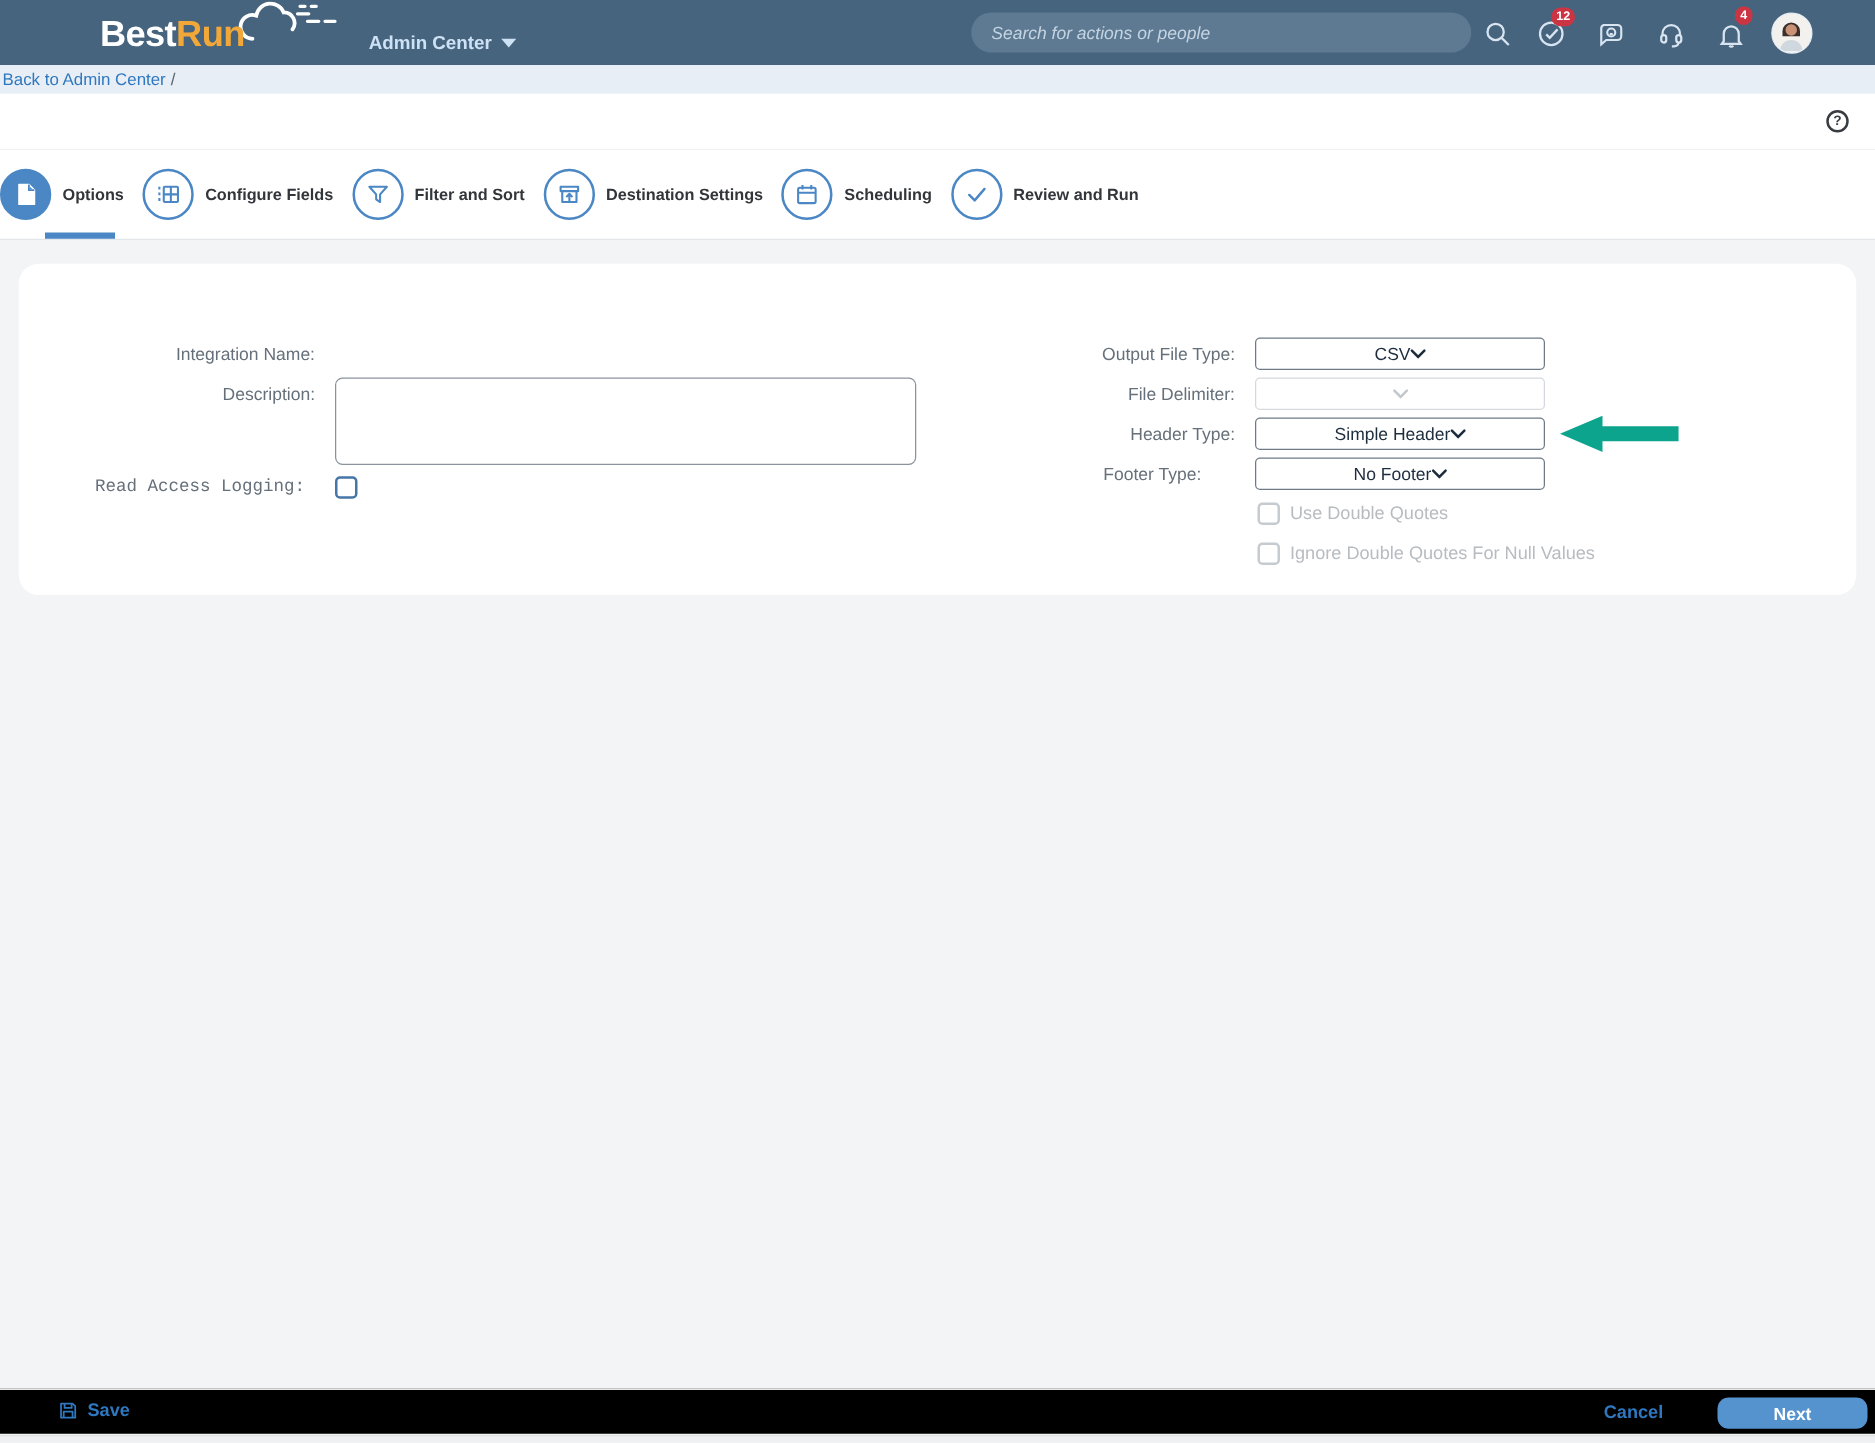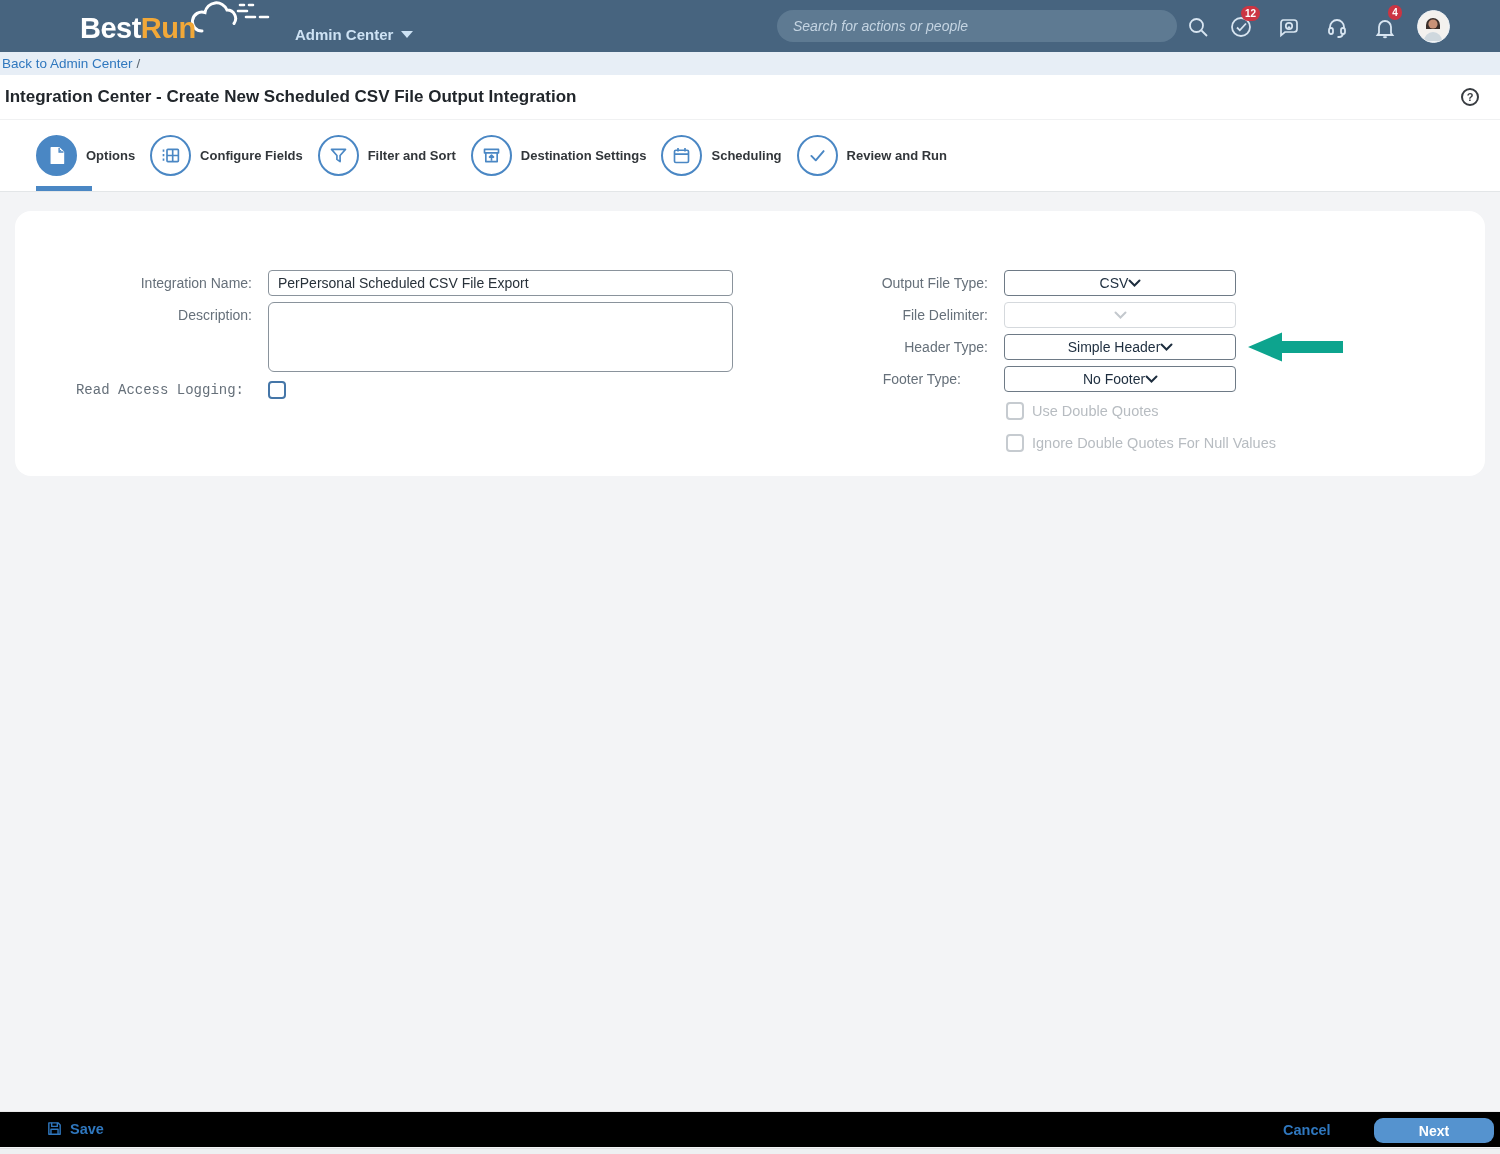--- a/index.html
+++ b/index.html
@@ -25,21 +25,21 @@
   .breadcrumb-bar { position:absolute; top:52px; left:0; width:1500px; height:23px; background:#E7EEF6; font-size:13.5px; line-height:23px; padding-left:2px; }
   .breadcrumb-link { color:#2F77BE; cursor:pointer; text-decoration:none; }
   .breadcrumb-sep { color:#5a6570; margin-left:4px; }
 
   
   .title-bar { position:absolute; top:75px; left:0; width:1500px; height:45px; background:#ffffff; border-bottom:1px solid #f0f1f2; }
   .page-title { position:absolute; left:5px; top:12px; font-size:17px; font-weight:bold; color:#21262B; }
   .help-btn { position:absolute; right:21px; top:13px; width:18px; height:18px; border:2px solid #383C41; border-radius:50%; color:#383C41; font-size:11px; font-weight:bold; text-align:center; line-height:14px; cursor:pointer; }
 
   
-  .steps-bar { position:absolute; top:120px; left:0; width:1500px; height:72px; background:#ffffff; border-bottom:1px solid #E3E6E8; display:flex; align-items:center; padding-left:36px; }
+  .steps-bar { position:absolute; top:120px; left:0; width:1500px; height:72px; background:#ffffff; border-bottom:1px solid #E3E6E8; display:flex; align-items:center; }
   .step { display:flex; align-items:center; gap:9px; margin-right:15px; cursor:pointer; }
   .step-circle { width:41px; height:41px; border-radius:50%; border:2.5px solid #4A87C4; display:flex; align-items:center; justify-content:center; background:#fff; flex:0 0 auto; }
   .step.active .step-circle { background:#4A87C4; }
   .step-label { font-size:13px; font-weight:bold; color:#32363A; white-space:nowrap; }
   .active-underline { position:absolute; left:36px; bottom:0; width:56px; height:5px; background:#4A87C4; }
 
   
   .content { position:absolute; top:193px; left:0; width:1380px; height:918px; background:#f3f4f6; }
   .card { position:absolute; left:15px; top:18px; width:1470px; height:265px; background:#ffffff; border-radius:16px; }
   .f-label { position:absolute; width:210px; text-align:right; font-size:14px; color:#66707A; line-height:26px; }
@@ -132,21 +132,20 @@
       <path d="M6 30 a9 9 0 0 1 18 0z" fill="#cfd8de"></path>
     </svg>
   </span>
 </div>
 
 <div class="breadcrumb-bar">
   <a class="breadcrumb-link">Back to Admin Center</a><span class="breadcrumb-sep">/</span>
 </div>
 
 <div class="title-bar">
-  <div class="page-title">Integration Center - Create New Scheduled CSV File Output Integration</div>
   <div class="help-btn">?</div>
 </div>
 
 <div class="steps-bar">
   <div class="step active">
     <span class="step-circle">
       <svg width="21" height="21" viewBox="0 0 24 24">
           <path d="M6 3 h9 l5 5 v13 h-14 z M15 3 v5 h5" fill="#ffffff" stroke="#ffffff" stroke-width="1.6" stroke-linejoin="round"></path>
           <path d="M15 3 l0 5 l5 0" fill="none" stroke="#4A87C4" stroke-width="1.6"></path>
         </svg>
@@ -198,21 +197,20 @@
     </span>
     <span class="step-label">Review and Run</span>
   </div>
   <div class="active-underline"></div>
 </div>
 
 <div class="content">
   <div class="card">
 
     <div class="f-label" style="left:27px; top:59px;">Integration Name:</div>
-    <input class="text-input" type="text" value="PerPersonal Scheduled CSV File Export" style="">
 
     <div class="f-label" style="left:27px; top:91px;">Description:</div>
     <textarea class="textarea" style=""></textarea>
 
     <div class="f-label" style="left:19px; top:166px;font-family:Liberation Mono, monospace;">Read Access Logging:</div>
     <span class="checkbox" style="left:253px; top:170px;"></span>
 
     <div class="f-label" style="left:763px; top:59px;">Output File Type:</div>
     <div class="select" style="left:989px; top:59px;">
       <span class="sel-text">CSV</span>

